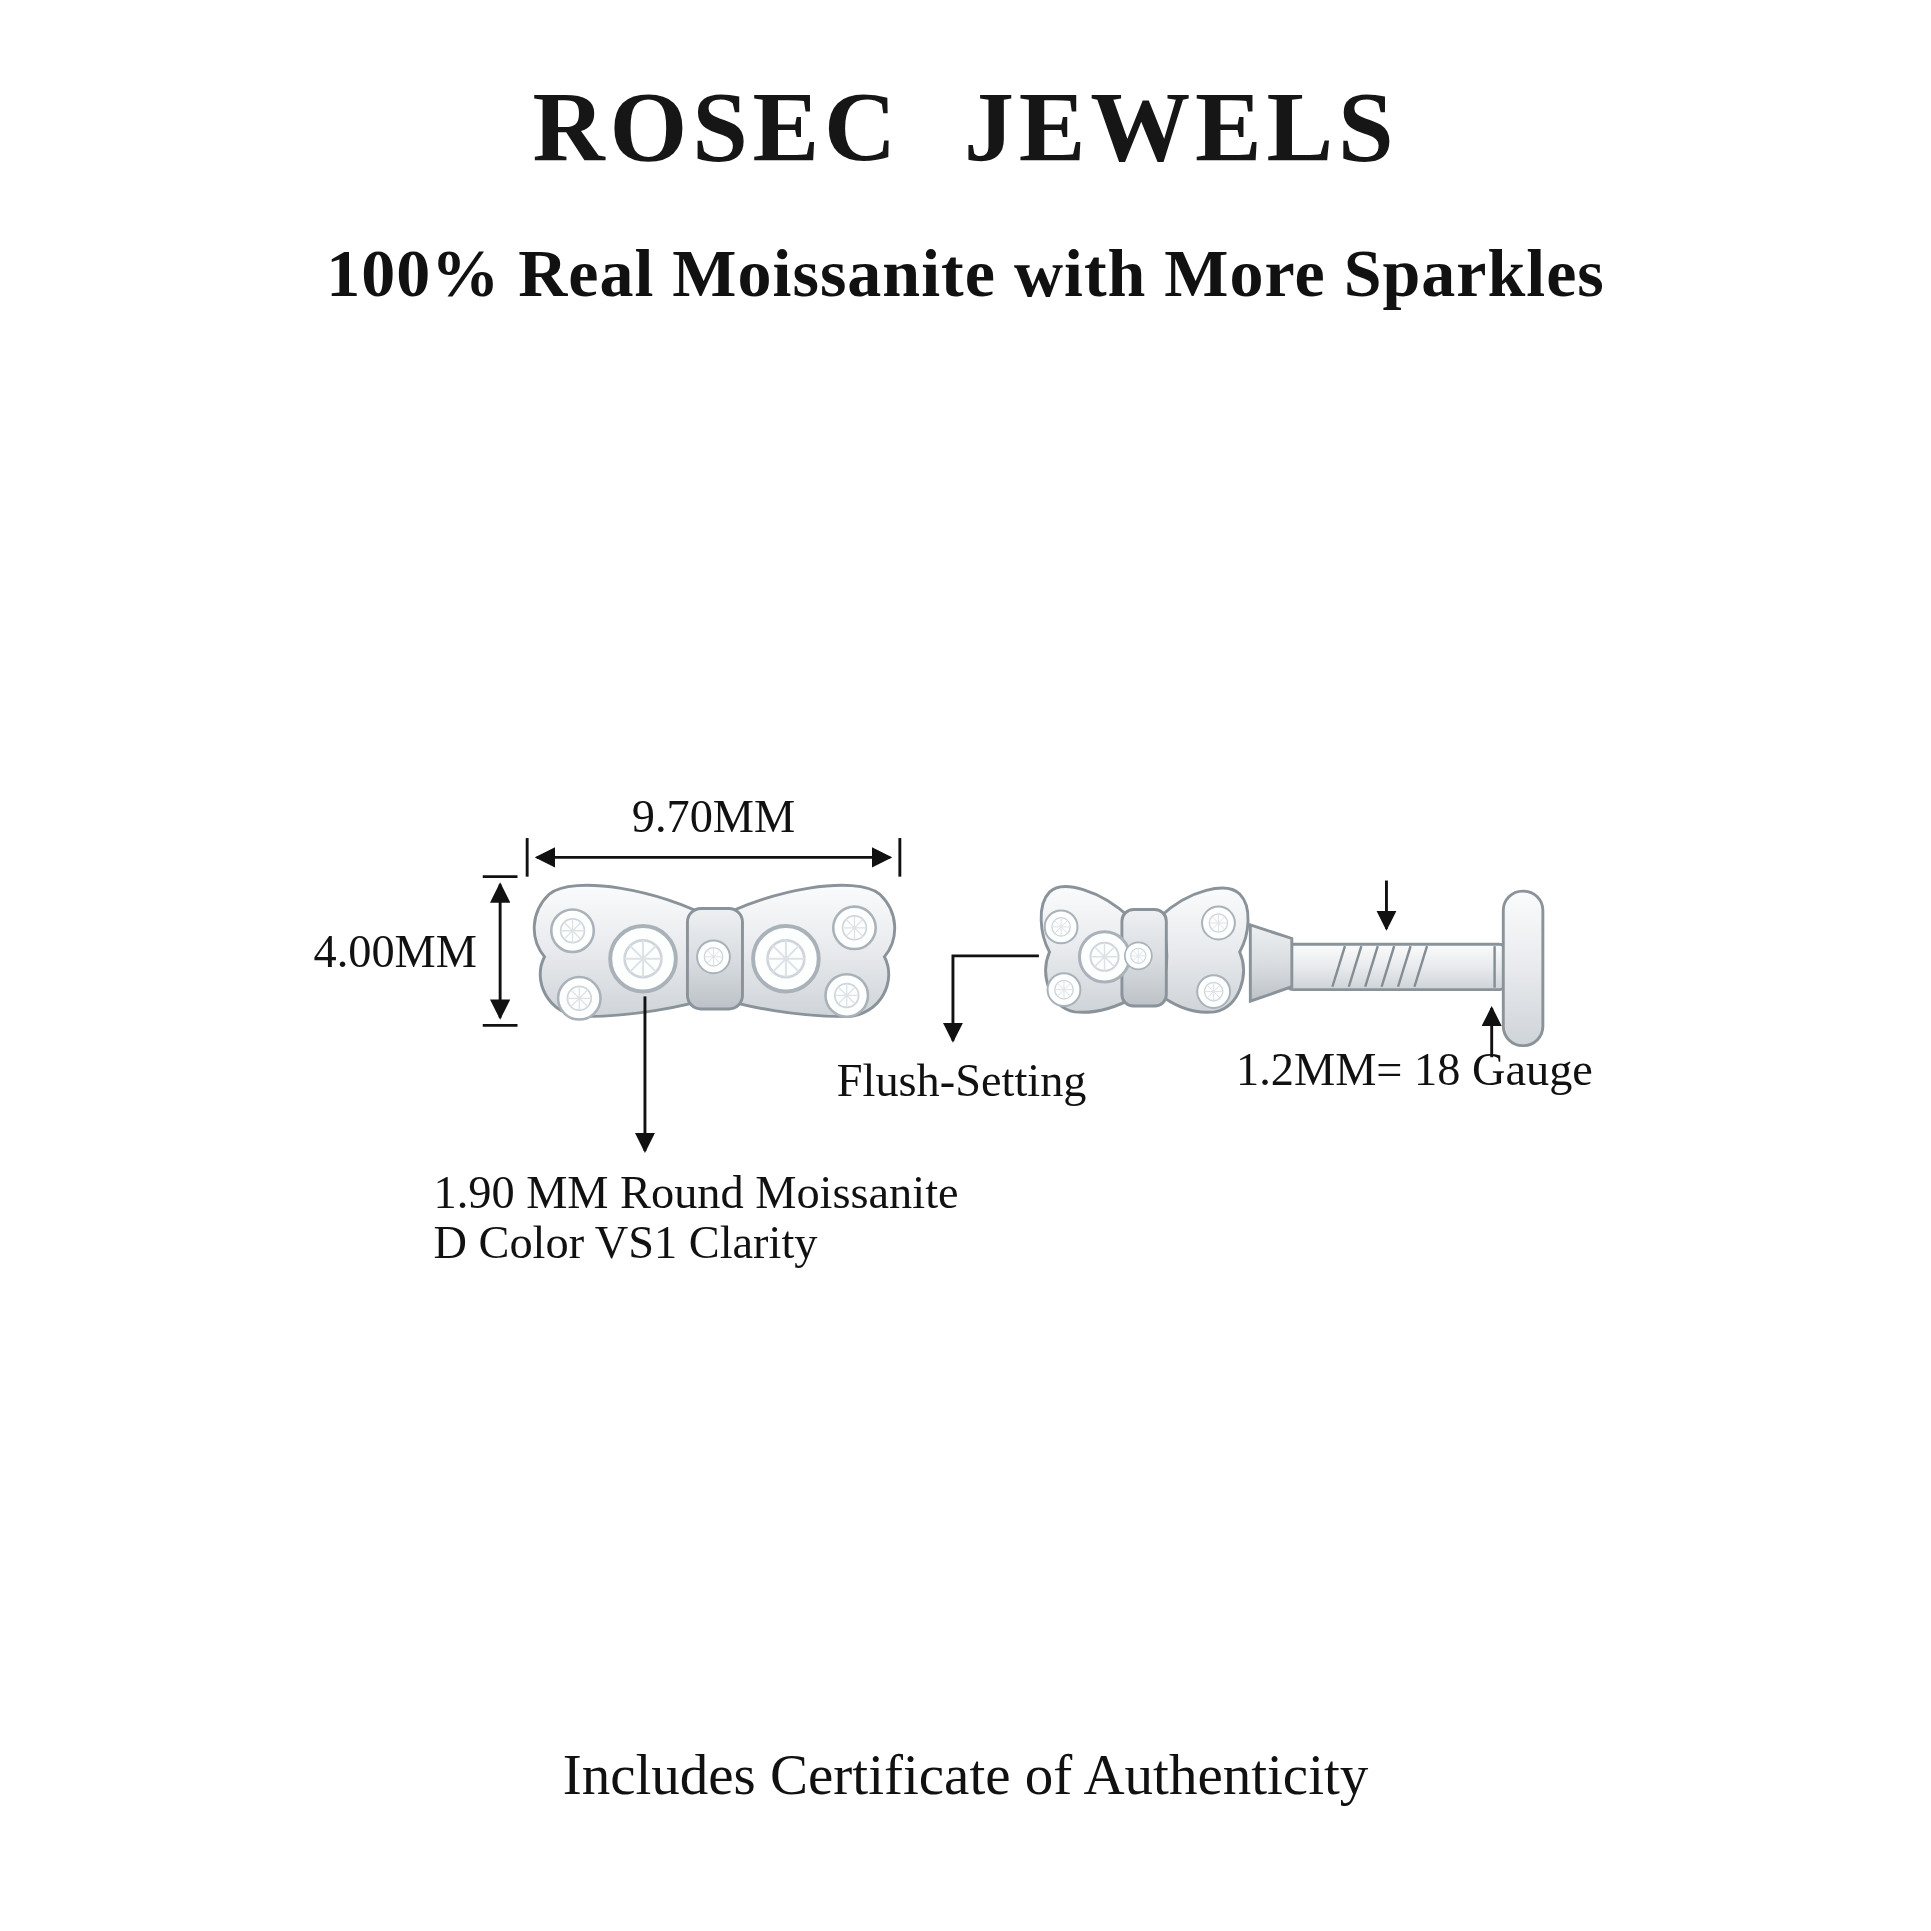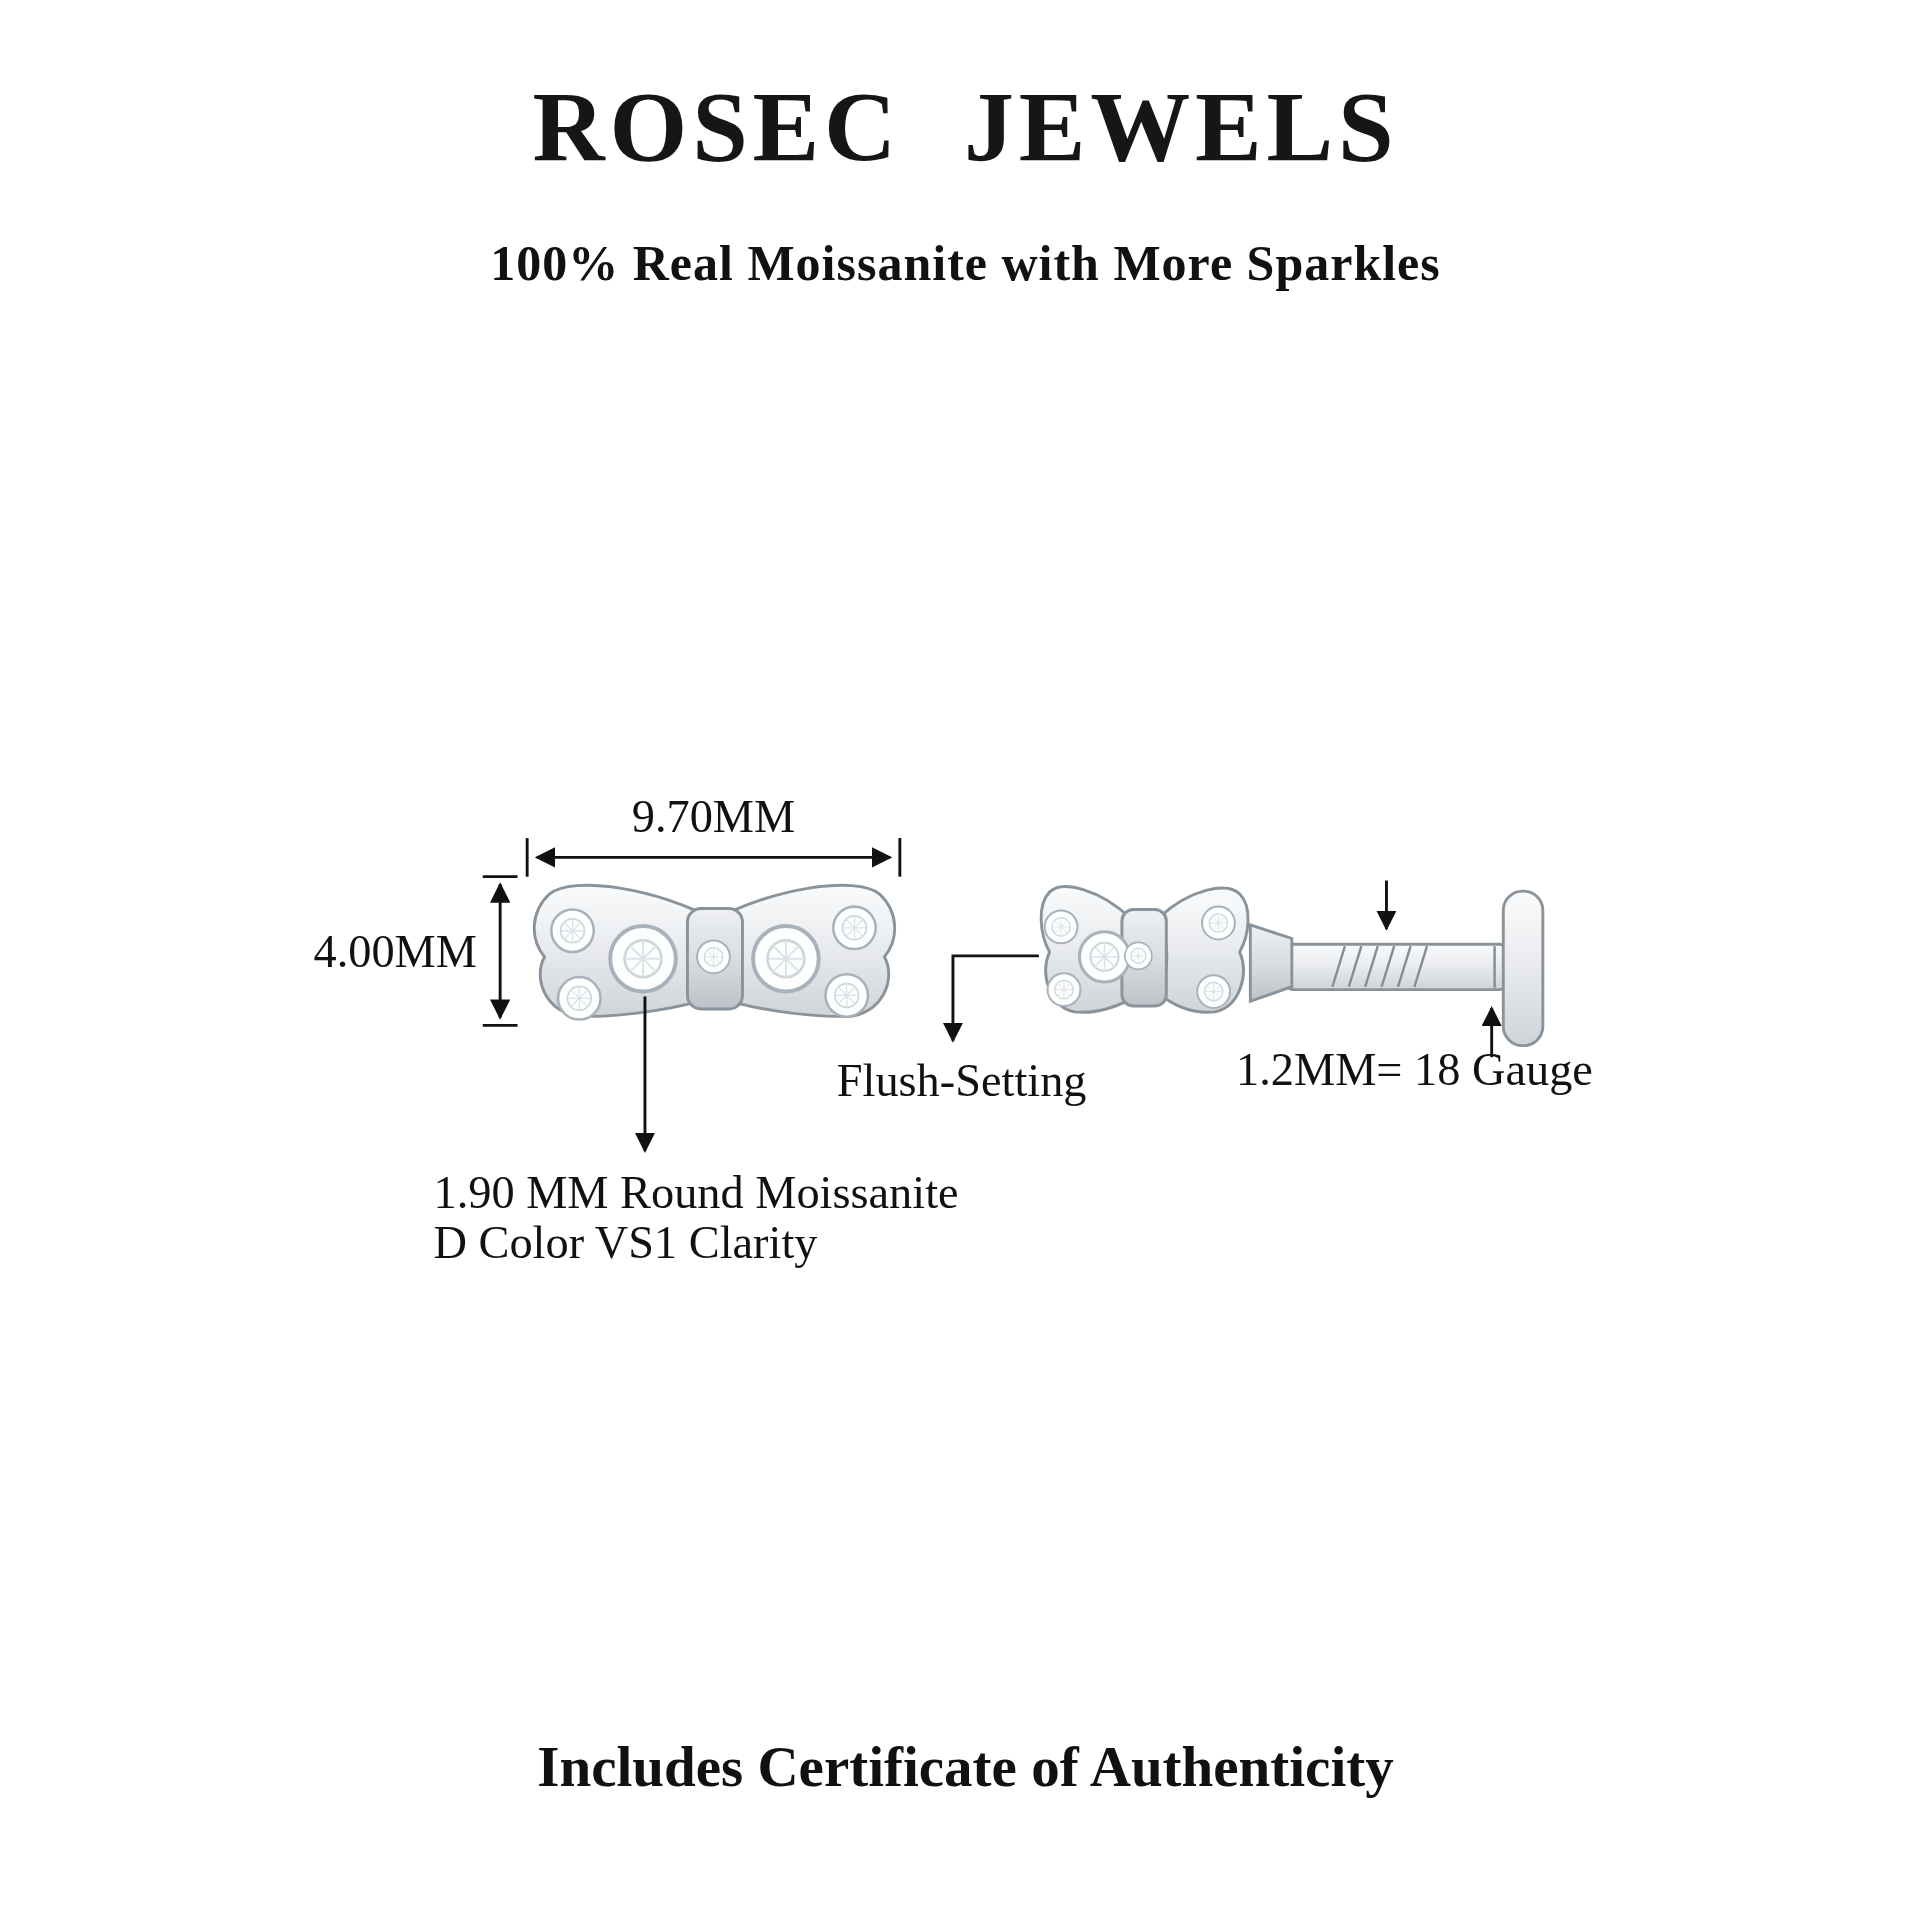--- a/index.html
+++ b/index.html
@@ -13,27 +13,27 @@
   }
   .header { position: absolute; top: 69px; left: 0; width: 100%; text-align: center; }
   .title {
     margin: 0;
     font-size: 100px; font-weight: 700;
     letter-spacing: 4.8px; word-spacing: 33px;
     color: #161616;
   }
   .subtitle {
     margin: 50px 0 0 0;
-    font-size: 50px; font-weight: 600;
+    font-size: 68px; font-weight: 600;
     letter-spacing: 1px;
     color: #111;
   }
   .diagram { position: absolute; left: 0; top: 0; width: 1931px; height: 1931px; }
   .footer { position: absolute; top: 1730px; left: 0; width: 100%; text-align: center; }
-  .footer p { margin: 4px; font-size: 57px; font-weight: 700; color: #111; }
+  .footer p { margin: 12px; font-size: 57px; font-weight: 400; color: #111; }
 
   svg text { font-family: "Liberation Serif", serif; fill: #111; }
   .dim-text { font-size: 48px; }
   .ln { stroke: #111; stroke-width: 3; fill: none; }
   .tick { stroke: #111; stroke-width: 3; }
   .metal { fill: url(#metal); stroke: #8a929a; stroke-width: 3; }
   .metal-dark { fill: url(#metal2); stroke: #8a929a; stroke-width: 3; }
   .thread { stroke: #848c94; stroke-width: 2.5; }
 </style>
 </head>

